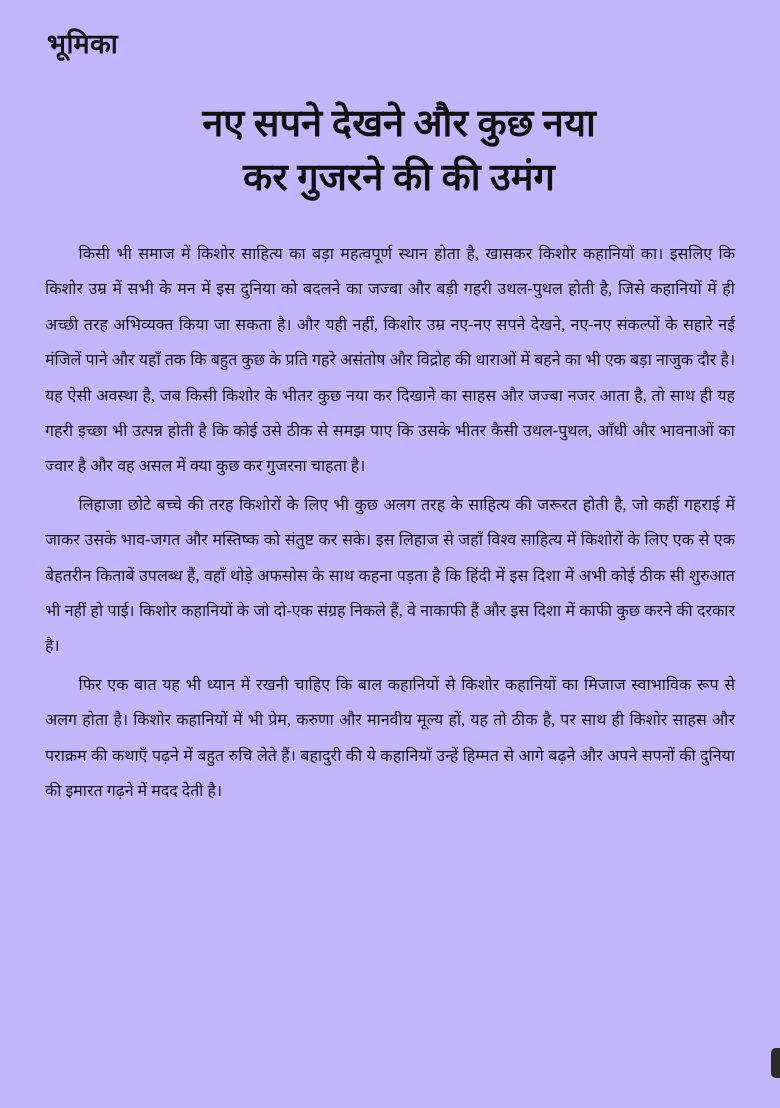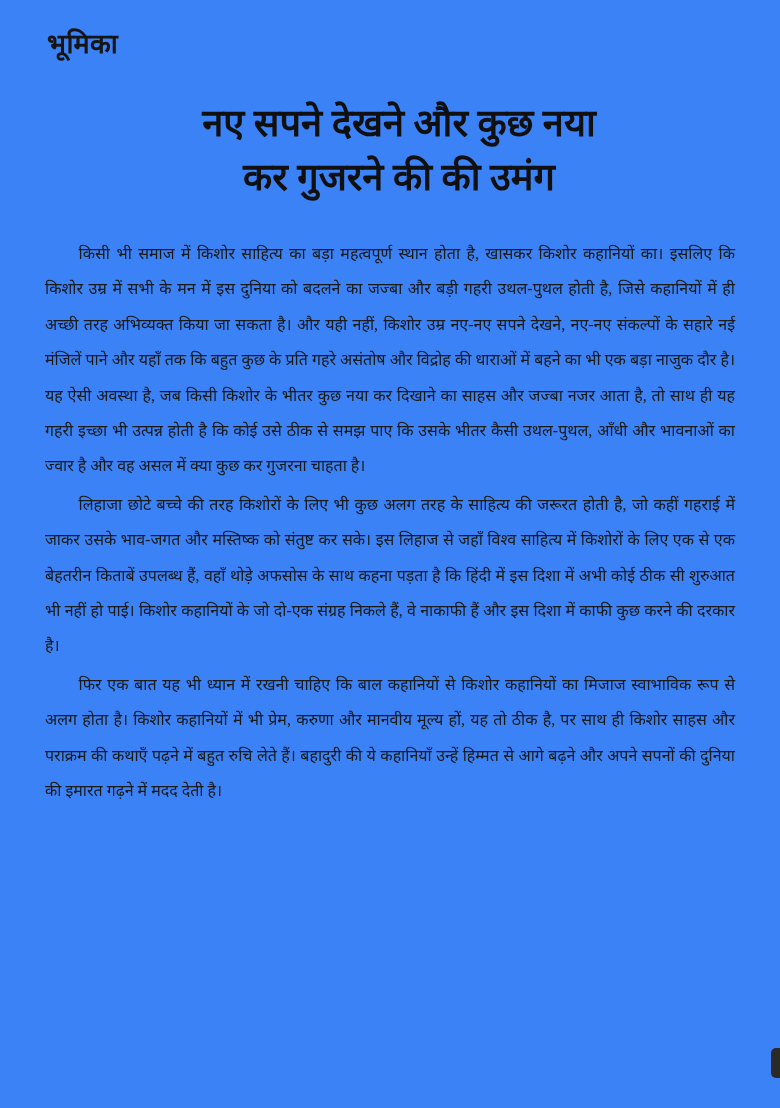--- a/index.html
+++ b/index.html
@@ -5,21 +5,21 @@
   html, body {
     margin: 0;
     padding: 0;
     background: #e9e9e7;
   }
   .page {
     position: relative;
     width: 780px;
     height: 1108px;
     margin: 0 auto;
-    background: #3b82f6;
+    background: #c4b5fd;
     color: #151515;
     font-family: "Liberation Serif", "DejaVu Serif", serif;
     overflow: hidden;
     box-sizing: border-box;
   }
   .section-label {
     position: absolute;
     top: 24px;
     left: 47px;
     font-size: 27px;

